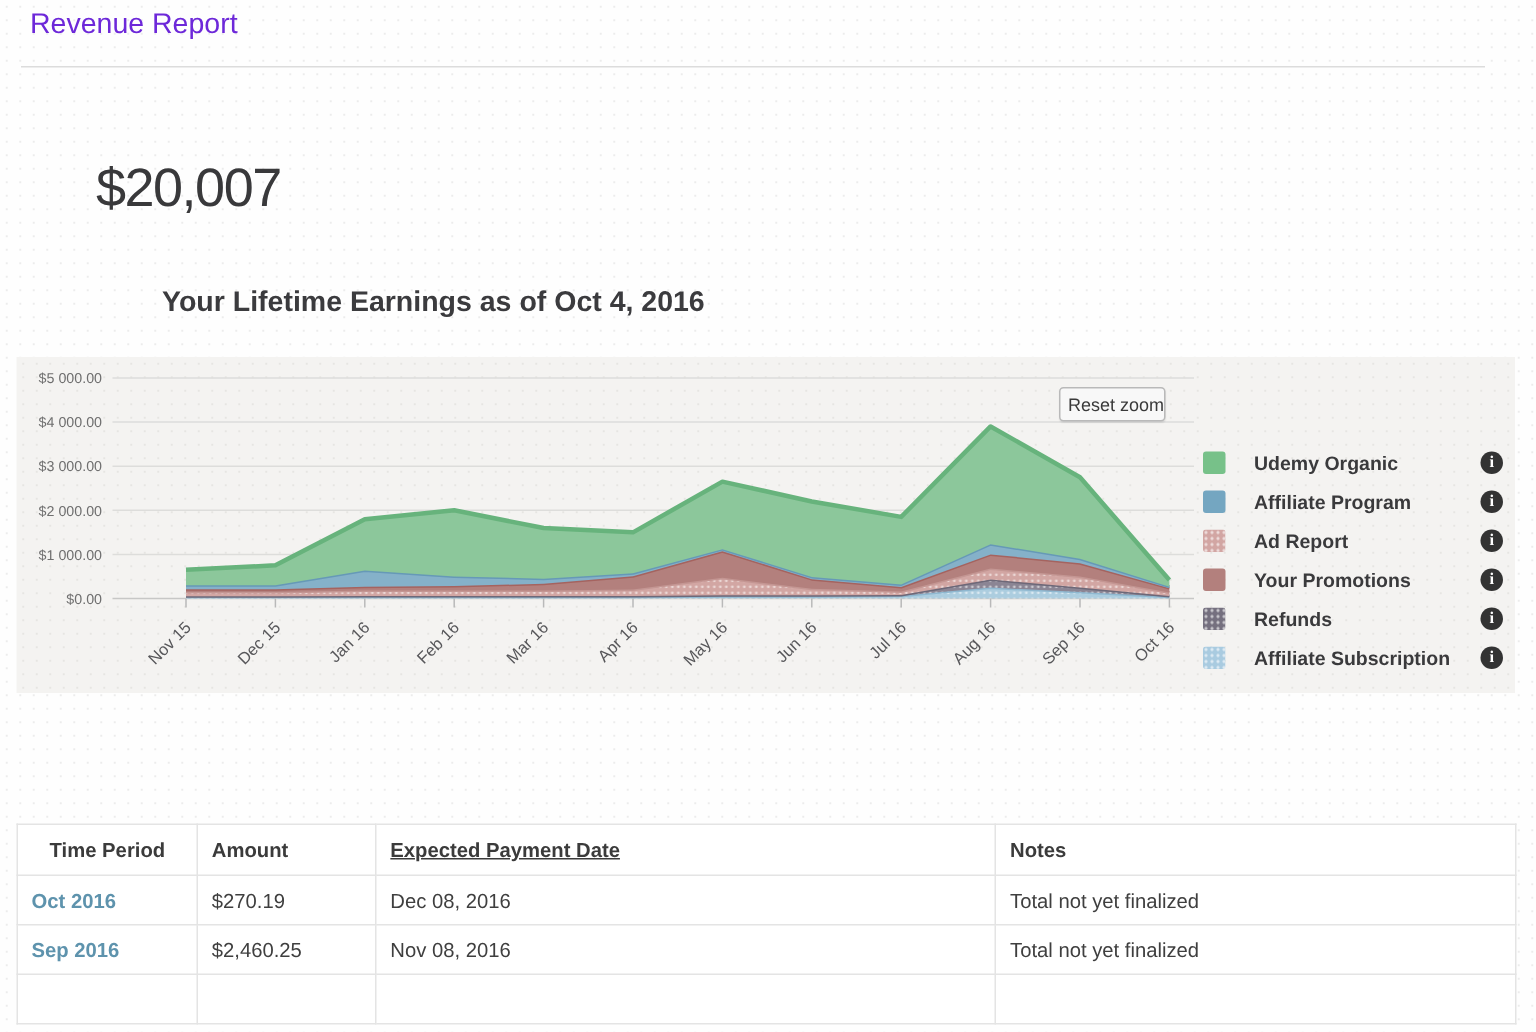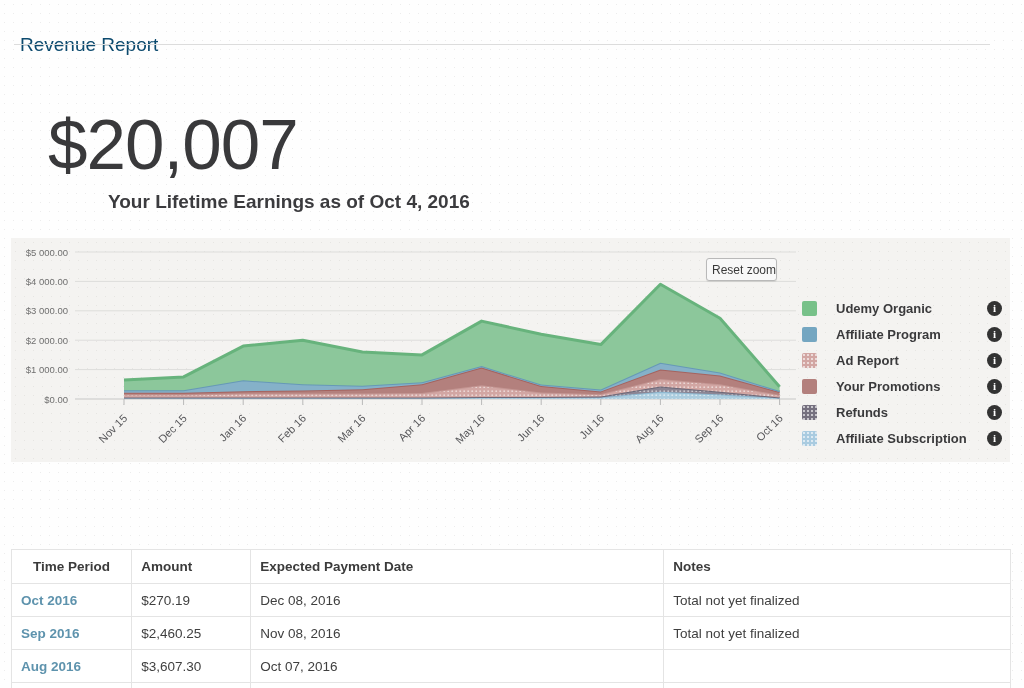--- a/index.html
+++ b/index.html
@@ -7,29 +7,29 @@
   body {
     font-family:"Liberation Sans", sans-serif;
     color:#3d3d40;
     background-color:#fefefe;
     background-image:radial-gradient(#ececec 0.8px, transparent 0.9px);
     background-size:9px 9px;
     position:relative;
   }
   .page-title {
     position:absolute; left:20px; top:6px;
-    font-size:19px; font-weight:500; color:#0c4a6e;margin-top:28px;
+    font-size:19px; font-weight:500; color:#6d28d9;
   }
   .top-divider {
     position:absolute; left:14px; top:44px; width:976px; height:0;
     border-top:1px solid #dcdcdc;
   }
   .lifetime-amount {
-    position:absolute; left:48px; top:104px;
-    font-size:71px; font-weight:500; color:#39393b; letter-spacing:-1px;
+    position:absolute; left:64px; top:104px;
+    font-size:36px; font-weight:500; color:#39393b; letter-spacing:-1px;
   }
   .lifetime-caption {
     position:absolute; left:108px; top:191px;
     font-size:19px; font-weight:bold; color:#3b3b3e;
   }
 
   
   .chart-panel {
     position:absolute; left:11px; top:238px; width:999px; height:224px;
     background-color:#f4f3f1;
@@ -191,43 +191,37 @@
         <span class="info-icon">i</span>
       </div>
     </div>
 </div>
 
 <table class="payments-table">
   <thead>
       <tr>
         <th style="width: 126px; text-align: center;">Time Period</th>
         <th style="width: 123px;">Amount</th>
-        <th style="width: 446px;">Expected Payment Date</th>
+        <th style="width: 446px; text-decoration: underline;">Expected Payment Date</th>
         <th style="width: 374px;">Notes</th>
       </tr>
     </thead>
   <tbody>
       <tr>
         <td><a class="period-link">Oct 2016</a></td>
         <td class="col-amount">$270.19</td>
         <td>Dec 08, 2016</td>
         <td>Total not yet finalized</td>
       </tr>
       <tr>
         <td><a class="period-link">Sep 2016</a></td>
         <td class="col-amount">$2,460.25</td>
         <td>Nov 08, 2016</td>
         <td>Total not yet finalized</td>
       </tr>
       <tr>
-        <td><a class="period-link">Aug 2016</a></td>
-        <td class="col-amount">$3,607.30</td>
-        <td>Oct 07, 2016</td>
-        <td></td>
-      </tr>
-      <tr>
         <td></td>
         <td></td>
         <td></td>
         <td></td>
       </tr>
     </tbody>
 </table>
 
 </body></html>

